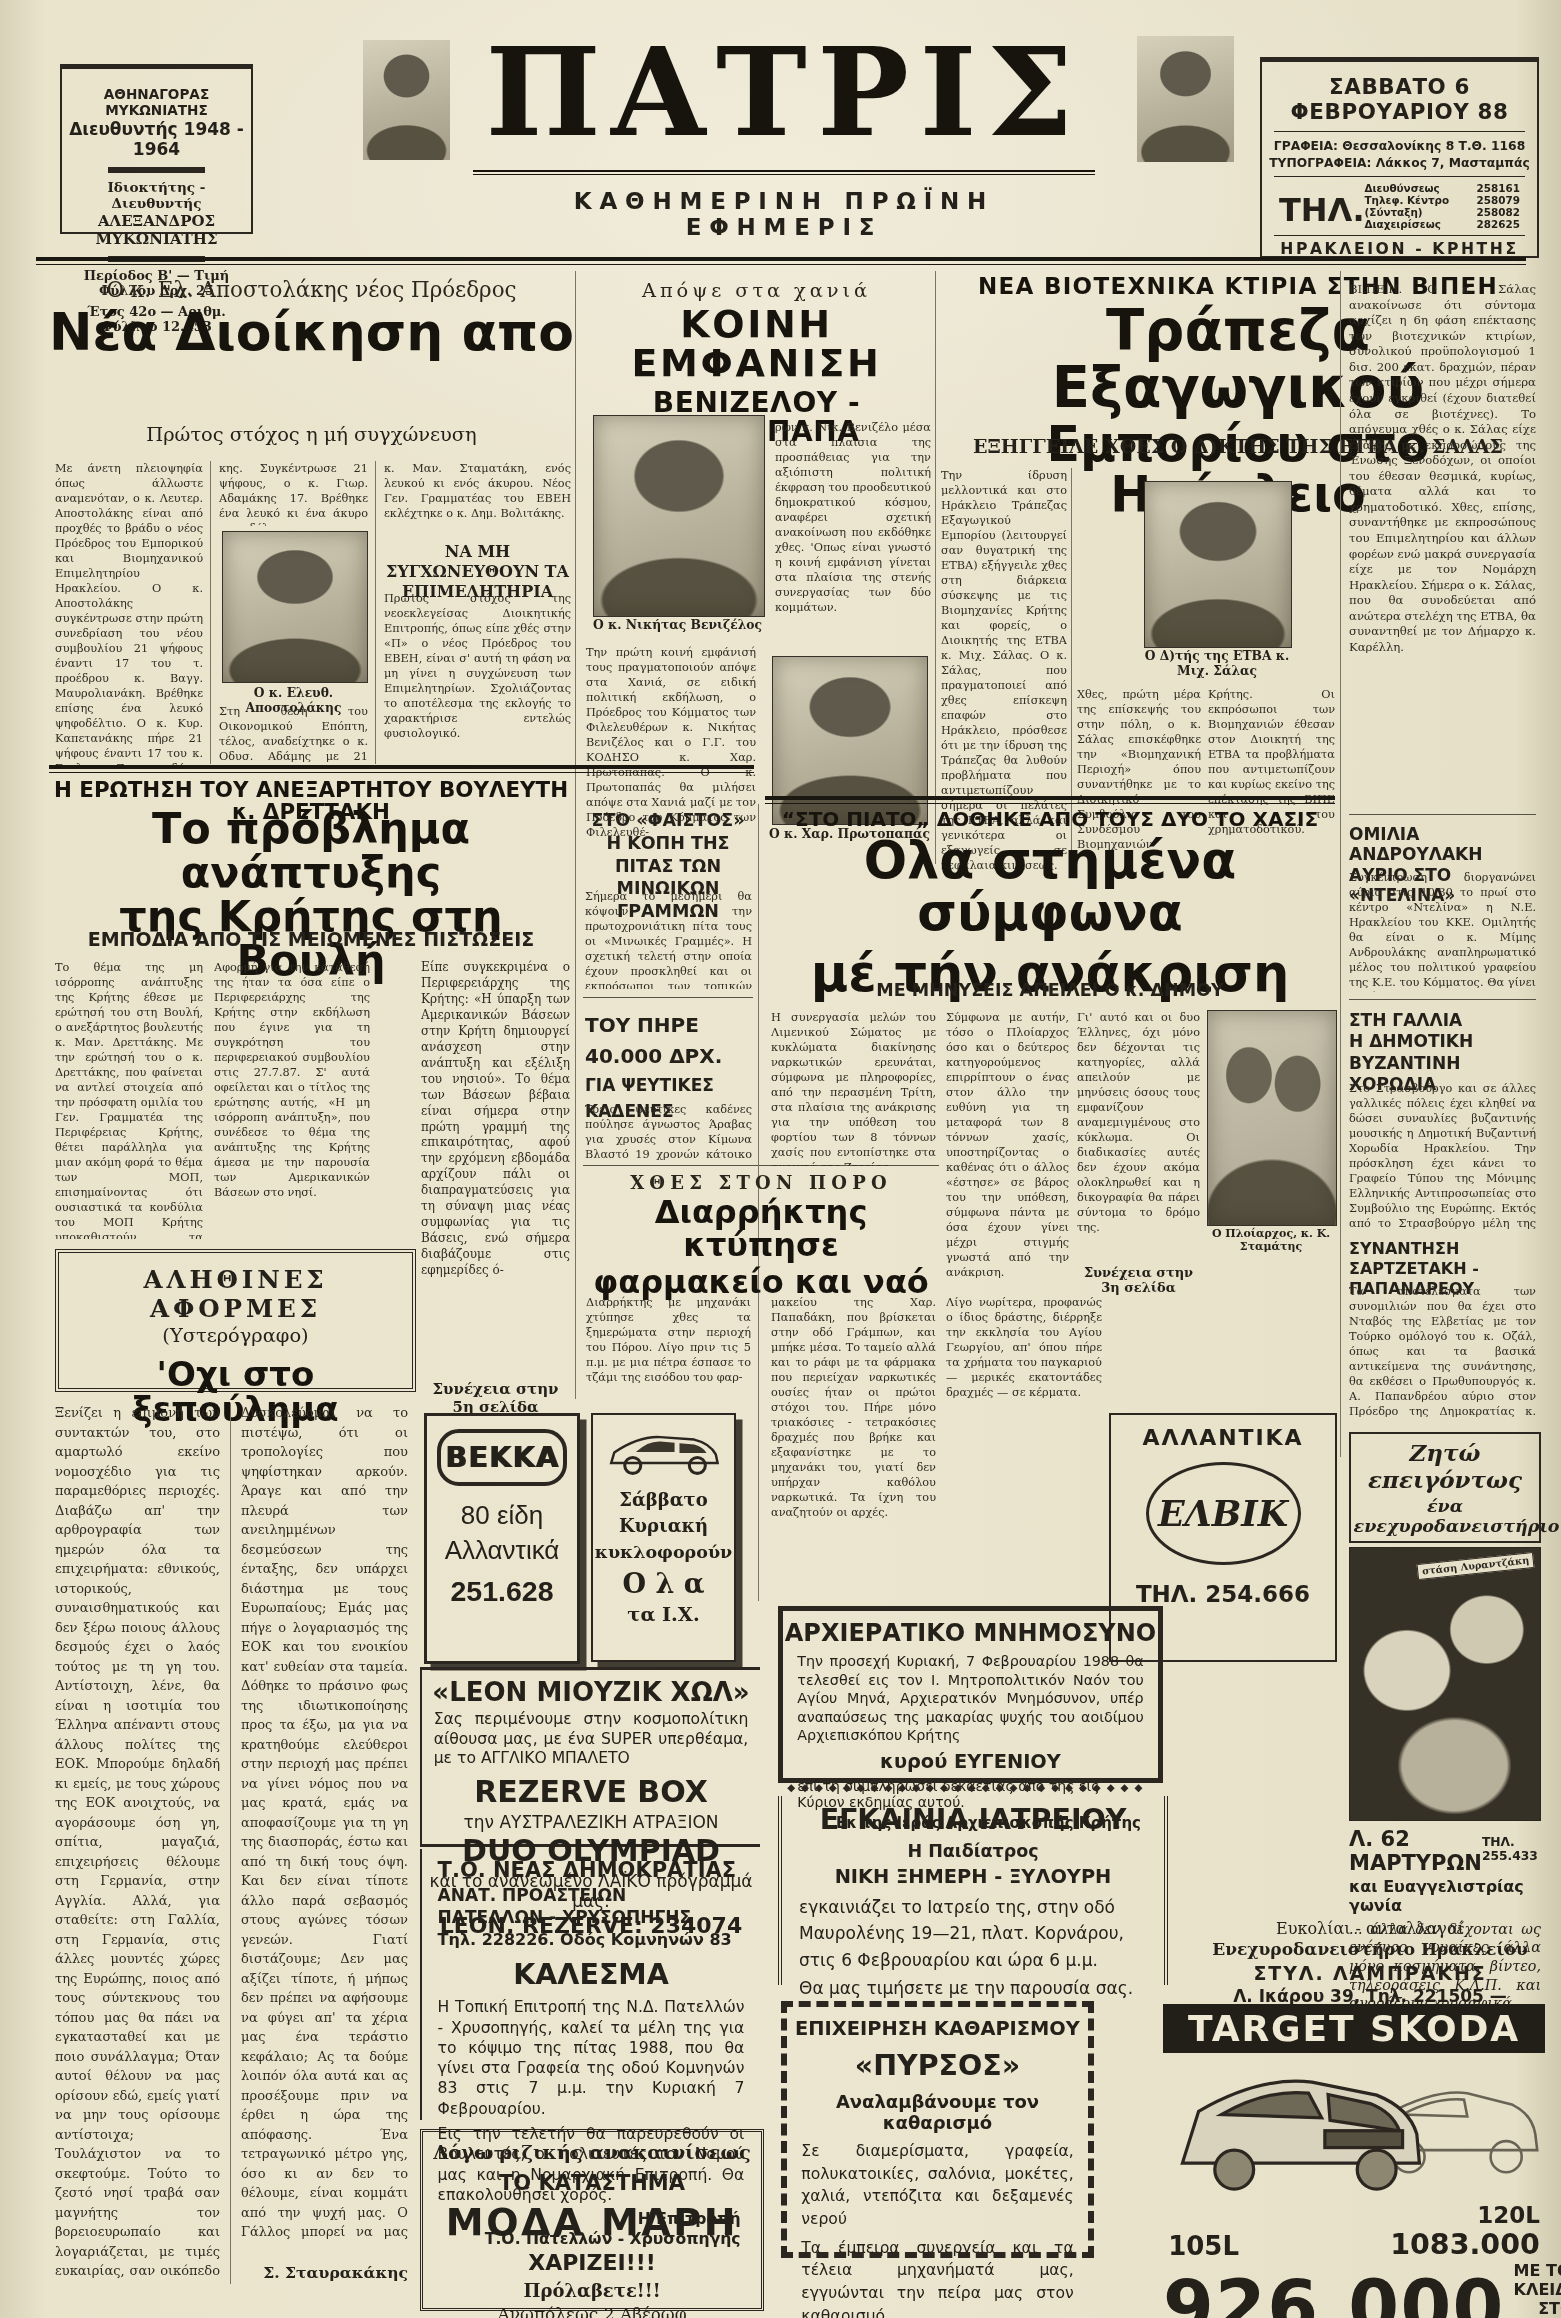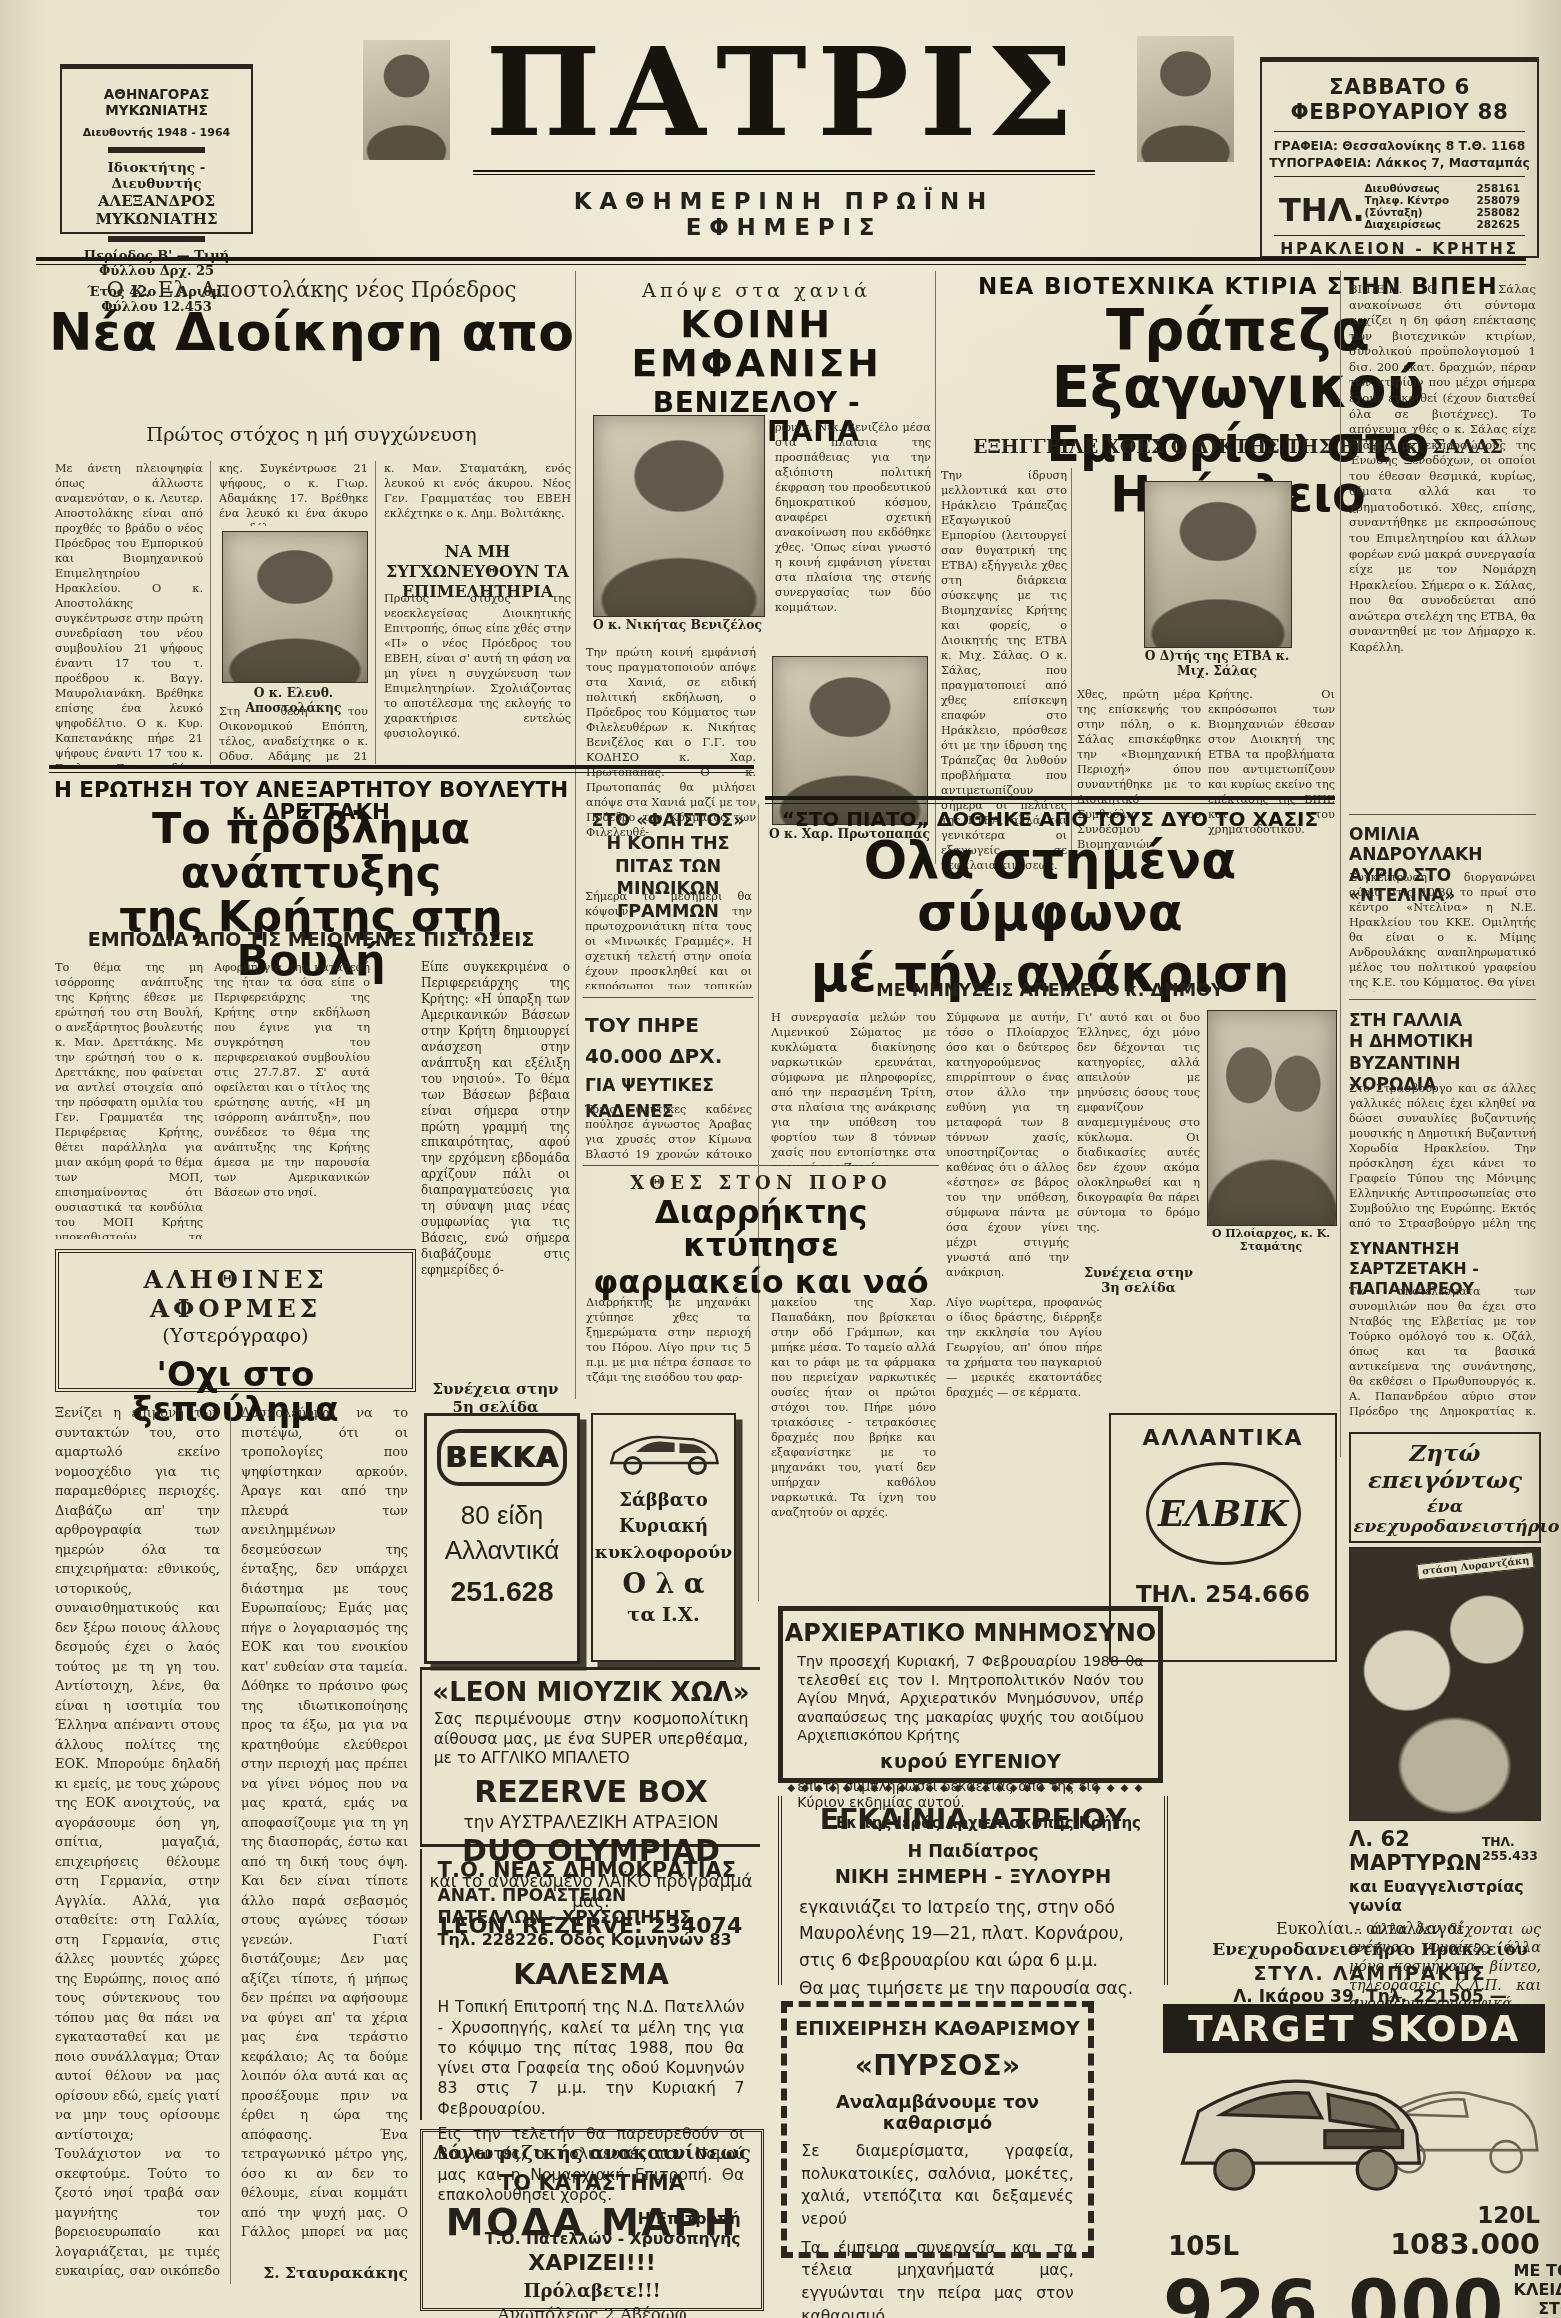--- a/index.html
+++ b/index.html
@@ -38,21 +38,21 @@
   .it{font-style:italic;}
   .sm{font-size:10.4px;}
 </style>
 </head>
 <body>
 
 <div id="page">
 
   <div class="abs box" style="left:60px;top:64px;width:189px;height:163px;border-top-width:5.8px;">
     <div class="c b sans" style="font-size:13.6px;margin-top:17px;">ΑΘΗΝΑΓΟΡΑΣ ΜΥΚΩΝΙΑΤΗΣ</div>
-    <div class="c b sans" style="font-size:11px;margin-top:8px;">Διευθυντής 1948 - 1964</div>
+    <div class="c b sans" style="font-size:17px;margin-top:1px;">Διευθυντής 1948 - 1964</div>
     <div style="width:97px;height:5.8px;background:#2b2720;margin:7.8px auto 6.5px;"></div>
     <div class="c b" style="font-size:13.6px;">Ιδιοκτήτης - Διευθυντής</div>
     <div class="c b" style="font-size:15px;margin-top:1.3px;">ΑΛΕΞΑΝΔΡΟΣ ΜΥΚΩΝΙΑΤΗΣ</div>
     <div style="width:97px;height:5.8px;background:#2b2720;margin:7.8px auto 6.5px;"></div>
     <div class="c b" style="font-size:13px;">Περίοδος Β' — Τιμή Φύλλου Δρχ. 25</div>
     <div class="c b" style="font-size:13px;margin-top:5.2px;">Έτος 42ο — Αριθμ. Φύλλου 12.453</div>
   </div>
 
   <div class="abs portrait" style="left:363px;top:40px;width:87px;height:120px;"></div>
 

